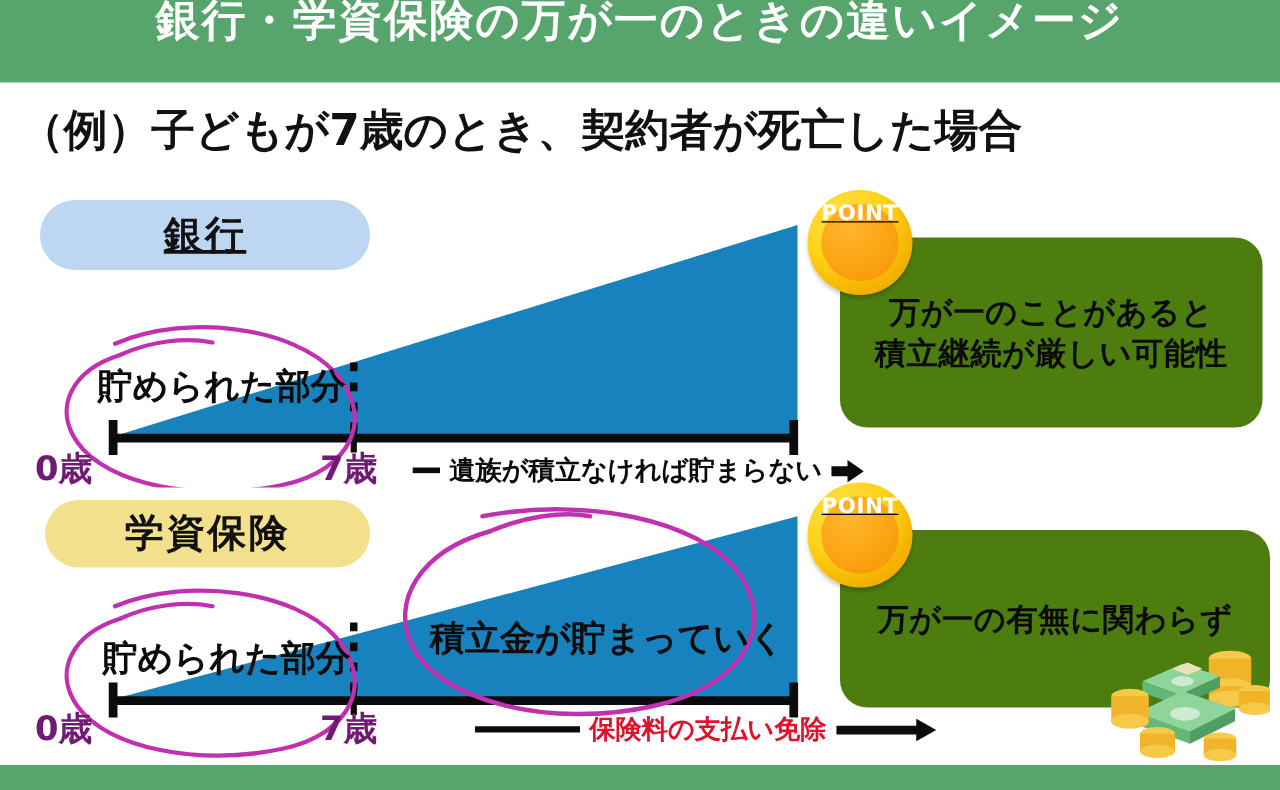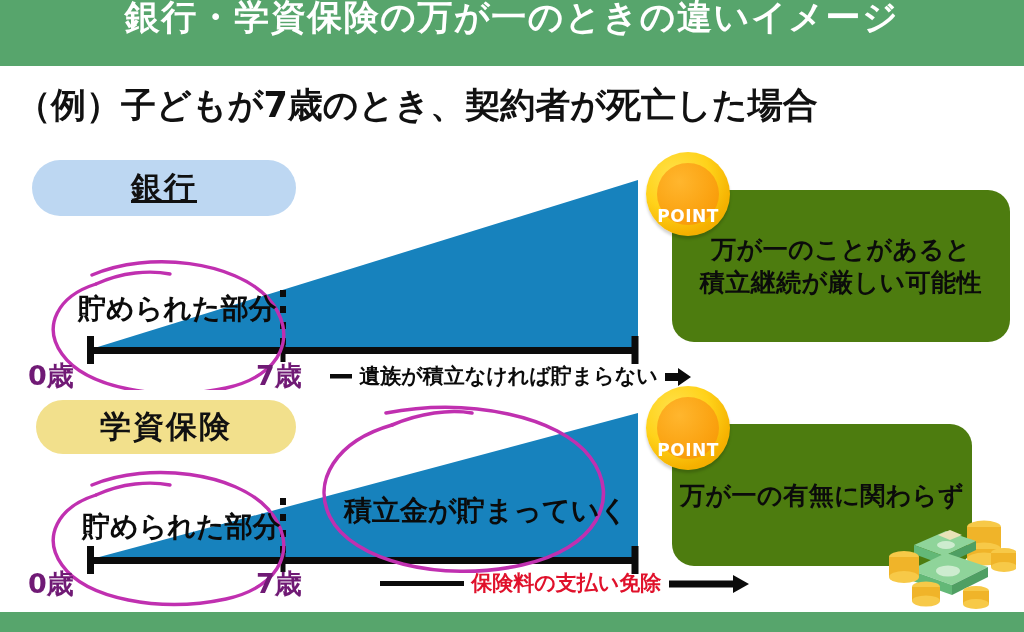--- a/index.html
+++ b/index.html
@@ -134,22 +134,23 @@
     display: flex;
     align-items: center;
     justify-content: center;
     z-index: 5;
   }
   .coin-inner {
     width: 62px; height: 62px;
     border-radius: 50%;
     background: radial-gradient(circle at 36% 30%, #ffb62e 0%, #fba413 55%, #f59300 100%);
     display: flex;
-    align-items: flex-end;
-    justify-content: center;
+    align-items: flex-start;
+    justify-content: center;
+    text-decoration: underline;
   }
   .coin-label {
     color: #ffffff;
     font-size: 17px;
     font-weight: bold;
     letter-spacing: 0.5px;
     line-height: 1;
   }
   .coin-1 { left: 646px; top: 152px; }
   .coin-2 { left: 646px; top: 386px; }
@@ -158,21 +159,21 @@
   .callout {
     position: absolute;
     background: #4d7c0f;
     border-radius: 22px;
     display: flex;
     flex-direction: column;
     align-items: center;
     justify-content: center;
   }
   .callout-1 { left: 672px; top: 190px; width: 338px; height: 152px; }
-  .callout-2 { left: 672px; top: 424px; width: 300px; height: 142px; }
+  .callout-2 { left: 672px; top: 424px; width: 344px; height: 142px; }
   .callout-line {
     color: #0b0b0b;
     font-size: 25px;
     font-weight: bold;
     white-space: nowrap;
     line-height: 1.32;
     letter-spacing: 0.5px;
   }
 
   

